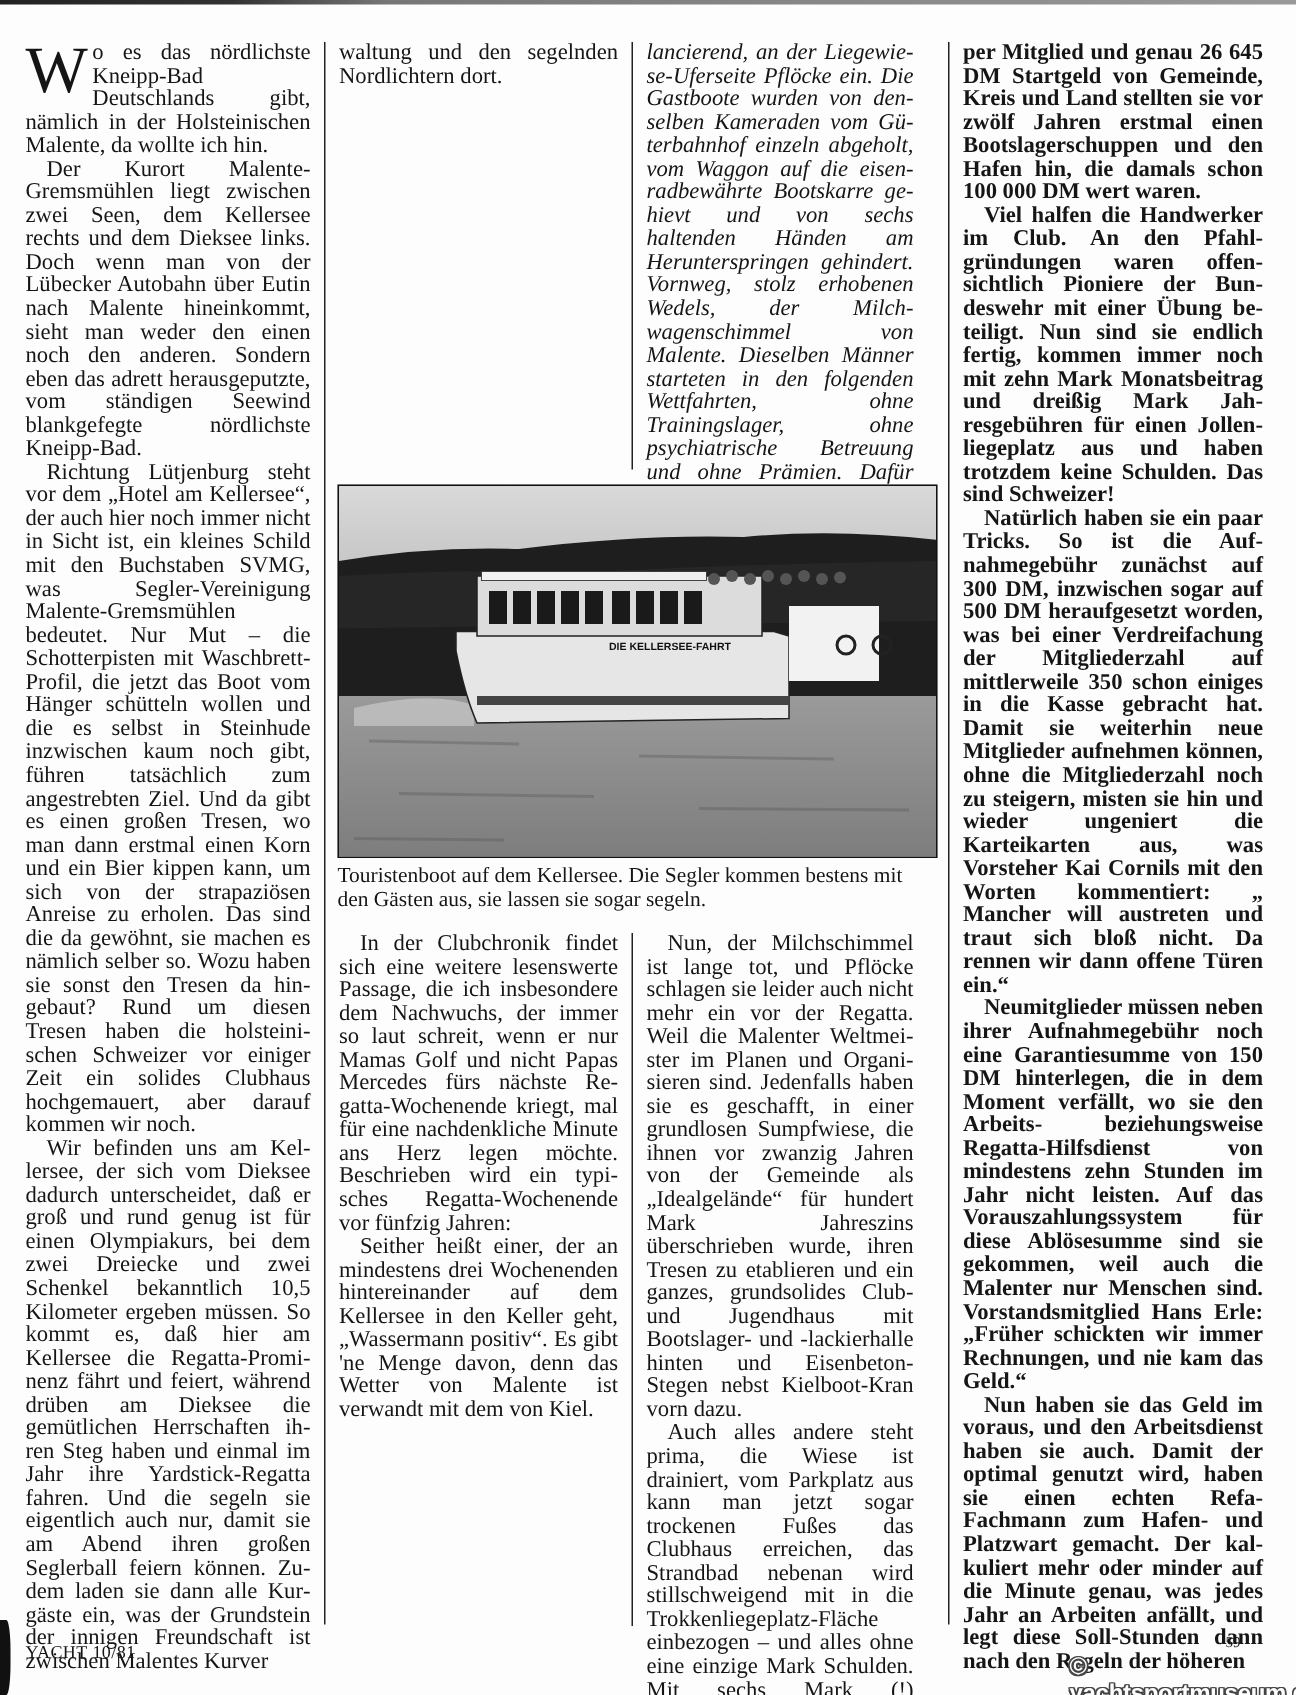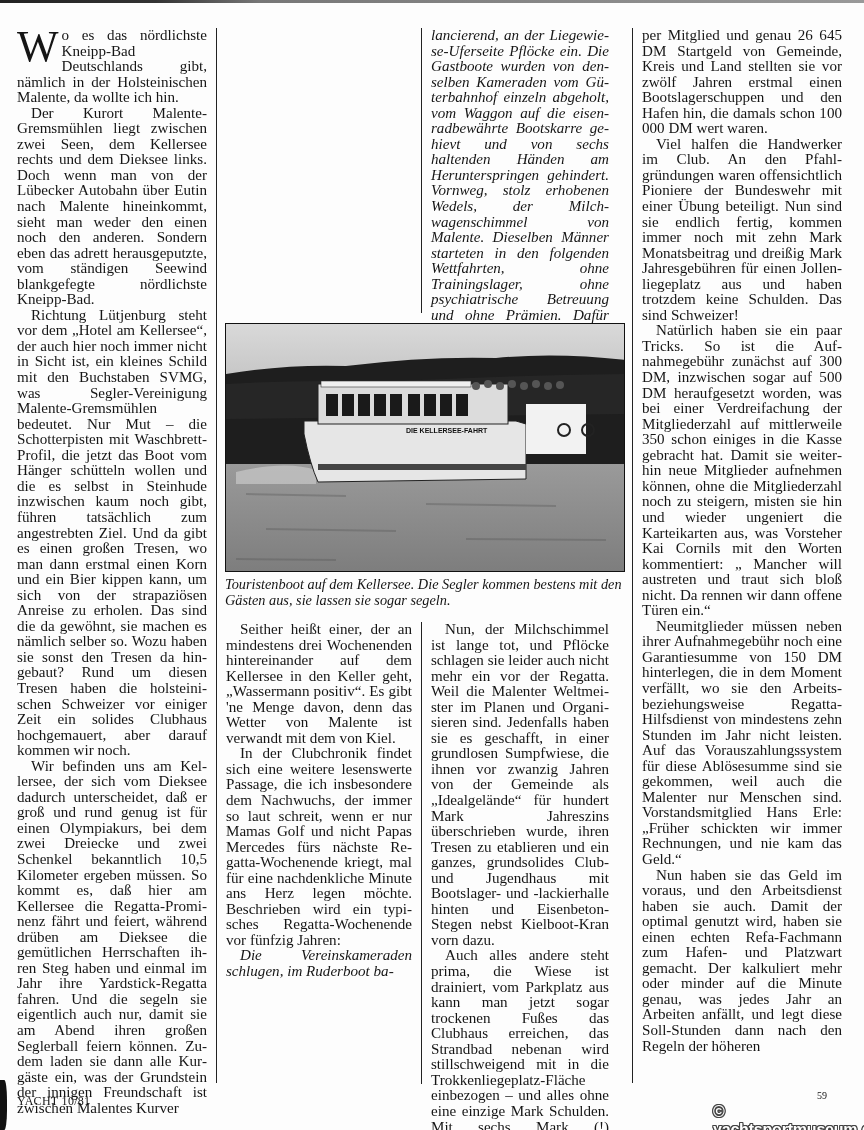--- a/index.html
+++ b/index.html
@@ -8,26 +8,26 @@
   .topbar { position: absolute; left: 0; top: 0; width: 864px; height: 3px; background: linear-gradient(90deg, #222 0%, #333 18%, #777 30%, #999 100%); }
   .leftmarks { position: absolute; left: 0; top: 1080px; width: 7px; height: 50px; background: #111; border-radius: 0 40% 40% 0; }
   .col { position: absolute; font-size: 15.1px; line-height: 15.55px; text-align: justify; hyphens: manual; }
   .col p { text-indent: 14px; }
   .col p.noindent { text-indent: 0; }
   .col p.it { font-style: italic; }
   .rule { position: absolute; width: 1px; background: #222; }
   #c1 { left: 17px; top: 28px; width: 190px; }
   #c2 { left: 226px; top: 28px; width: 186px; }
   #c3 { left: 431px; top: 28px; width: 178px; }
-  #c4 { left: 642px; top: 28px; width: 200px; }
+  #c4 { left: 642px; top: 28px; width: 200px; font-weight: bold; }
   #c2b { left: 226px; top: 622px; width: 186px; }
   #c3b { left: 431px; top: 622px; width: 178px; }
   .dropcap { float: left; font-size: 44px; line-height: 34px; margin: 2px 3px 0 0; font-weight: normal; }
   .photo { position: absolute; left: 225px; top: 323px; width: 400px; height: 249px; border: 1.5px solid #111; overflow: hidden; background: #bdbdbd; }
-  .caption { position: absolute; left: 225px; top: 576px; width: 400px; font-style: italic; font-size: 14.3px; line-height: 16px; }
+  .caption { position: absolute; left: 225px; top: 576px; width: 400px; font-size: 14.3px; line-height: 16px; }
   .footer-left { position: absolute; left: 17px; top: 1094px; font-size: 12px; letter-spacing: 0.3px; }
   .footer-page { position: absolute; left: 817px; top: 1090px; font-size: 10px; }
   .watermark { position: absolute; left: 713px; top: 1103px; font-family: "Liberation Sans", "DejaVu Sans", sans-serif; font-size: 16px; font-weight: bold; color: #fff; letter-spacing: -0.2px;
     text-shadow: -1px -1px 0 #444, 1px -1px 0 #444, -1px 1px 0 #444, 1px 1px 0 #444, 0 1px 0 #444, 0 -1px 0 #444, 1px 0 0 #444, -1px 0 0 #444; }
 </style>
 </head>
 <body>
 
 <div class="topbar"></div>
 <div class="leftmarks"></div>
@@ -38,20 +38,21 @@
   <p>Richtung Lütjenburg steht vor dem „Hotel am Keller­see“, der auch hier noch im­mer nicht in Sicht ist, ein kleines Schild mit den Buch­staben SVMG, was Segler-Vereinigung Malente-Gremsmühlen bedeutet. Nur Mut – die Schotterpisten mit Waschbrett-Profil, die jetzt das Boot vom Hänger schüt­teln wollen und die es selbst in Steinhude inzwischen kaum noch gibt, führen tat­sächlich zum angestrebten Ziel. Und da gibt es einen großen Tresen, wo man dann erstmal einen Korn und ein Bier kippen kann, um sich von der strapaziösen Anreise zu erholen. Das sind die da gewöhnt, sie machen es näm­lich selber so. Wozu haben sie sonst den Tresen da hin­gebaut? Rund um diesen Tresen haben die holsteini­schen Schweizer vor einiger Zeit ein solides Clubhaus hochgemauert, aber darauf kommen wir noch.</p>
   <p>Wir befinden uns am Kel­lersee, der sich vom Dieksee dadurch unterscheidet, daß er groß und rund genug ist für einen Olympiakurs, bei dem zwei Dreiecke und zwei Schenkel bekanntlich 10,5 Kilometer ergeben müssen. So kommt es, daß hier am Kellersee die Regatta-Promi­nenz fährt und feiert, wäh­rend drüben am Dieksee die gemütlichen Herrschaften ih­ren Steg haben und einmal im Jahr ihre Yardstick-Re­gatta fahren. Und die segeln sie eigentlich auch nur, damit sie am Abend ihren großen Seglerball feiern können. Zu­dem laden sie dann alle Kur­gäste ein, was der Grundstein der innigen Freundschaft ist zwischen Malentes Kurver­</p>
 </div>
 
 <div class="rule" style="left:216px;top:28px;height:1055px;"></div>
 <div class="rule" style="left:421px;top:28px;height:285px;"></div>
 <div class="rule" style="left:632px;top:28px;height:1055px;"></div>
 <div class="rule" style="left:421px;top:622px;height:462px;"></div>
 
 <div class="col" id="c2">
+  <p class="noindent">waltung und den segelnden Nordlichtern dort.</p>
 </div>
 
 <div class="col" id="c3">
   <p class="noindent it">lancierend, an der Liegewie­se-Uferseite Pflöcke ein. Die Gastboote wurden von den­selben Kameraden vom Gü­terbahnhof einzeln abgeholt, vom Waggon auf die eisen­radbewährte Bootskarre ge­hievt und von sechs haltenden Händen am Herunterspringen gehindert. Vornweg, stolz er­hobenen Wedels, der Milch­wagenschimmel von Malente. Dieselben Männer starteten in den folgenden Wettfahrten, ohne Trainingslager, ohne psychiatrische Betreuung und ohne Prämien. Dafür feierten sie auch nachher am tüchtig­sten.</p>
 </div>
 
 <div class="photo">
   <svg width="400" height="249" viewBox="0 0 400 249">
     <defs>
       <linearGradient id="sky" x1="0" y1="0" x2="0" y2="1">
@@ -105,23 +106,22 @@
     </g>
     <rect x="300" y="80" width="60" height="50" fill="#f2f2f2"></rect>
     <circle cx="338" cy="106" r="6" fill="none" stroke="#222" stroke-width="2"></circle>
     <circle cx="362" cy="106" r="6" fill="none" stroke="#222" stroke-width="2"></circle>
     <text x="180" y="109" font-family="Liberation Sans, DejaVu Sans, sans-serif" font-size="7" font-weight="bold" fill="#111">DIE KELLERSEE-FAHRT</text>
   </svg>
 </div>
 <div class="caption">Touristenboot auf dem Kellersee. Die Segler kommen bestens mit den Gästen aus, sie lassen sie sogar segeln.</div>
 
 <div class="col" id="c2b">
+  <p>In der Clubchronik findet sich eine weitere lesenswerte Passage, die ich insbesondere dem Nachwuchs, der immer so laut schreit, wenn er nur Mamas Golf und nicht Papas Mercedes fürs nächste Re­gatta-Wochenende kriegt, mal für eine nachdenkliche Minute ans Herz legen möch­te. Beschrieben wird ein typi­sches Regatta-Wochenende vor fünfzig Jahren:</p>
   <p>Seither heißt einer, der an mindestens drei Wochenen­den hintereinander auf dem Kellersee in den Keller geht, „Wassermann positiv“. Es gibt 'ne Menge davon, denn das Wetter von Malente ist verwandt mit dem von Kiel.</p>
-  <p>In der Clubchronik findet sich eine weitere lesenswerte Passage, die ich insbesondere dem Nachwuchs, der immer so laut schreit, wenn er nur Mamas Golf und nicht Papas Mercedes fürs nächste Re­gatta-Wochenende kriegt, mal für eine nachdenkliche Minute ans Herz legen möch­te. Beschrieben wird ein typi­sches Regatta-Wochenende vor fünfzig Jahren:</p>
-  <p class="it">Die Vereinskameraden schlugen, im Ruderboot ba-</p>
 </div>
 
 <div class="col" id="c3b">
   <p>Nun, der Milchschimmel ist lange tot, und Pflöcke schlagen sie leider auch nicht mehr ein vor der Regatta. Weil die Malenter Weltmei­ster im Planen und Organi­sieren sind. Jedenfalls haben sie es geschafft, in einer grundlosen Sumpfwiese, die ihnen vor zwanzig Jahren von der Gemeinde als „Idealge­lände“ für hundert Mark Jahreszins überschrieben wurde, ihren Tresen zu eta­blieren und ein ganzes, grund­solides Club- und Jugend­haus mit Bootslager- und -lackierhalle hinten und Ei­senbeton-Stegen nebst Kiel­boot-Kran vorn dazu.</p>
   <p>Auch alles andere steht prima, die Wiese ist drainiert, vom Parkplatz aus kann man jetzt sogar trockenen Fußes das Clubhaus erreichen, das Strandbad nebenan wird still­schweigend mit in die Trok­kenliegeplatz-Fläche einbe­zogen – und alles ohne eine einzige Mark Schulden. Mit sechs Mark (!) Jahresumlage</p>
 </div>
 
 <div class="col" id="c4">
   <p class="noindent">per Mitglied und genau 26 645 DM Startgeld von Gemeinde, Kreis und Land stellten sie vor zwölf Jahren erstmal einen Bootslager­schuppen und den Hafen hin, die damals schon 100 000 DM wert waren.</p>
   <p>Viel halfen die Handwer­ker im Club. An den Pfahl­gründungen waren offen­sichtlich Pioniere der Bun­deswehr mit einer Übung be­teiligt. Nun sind sie endlich fertig, kommen immer noch mit zehn Mark Monatsbei­trag und dreißig Mark Jah­resgebühren für einen Jollen­liegeplatz aus und haben trotzdem keine Schulden. Das sind Schweizer!</p>

